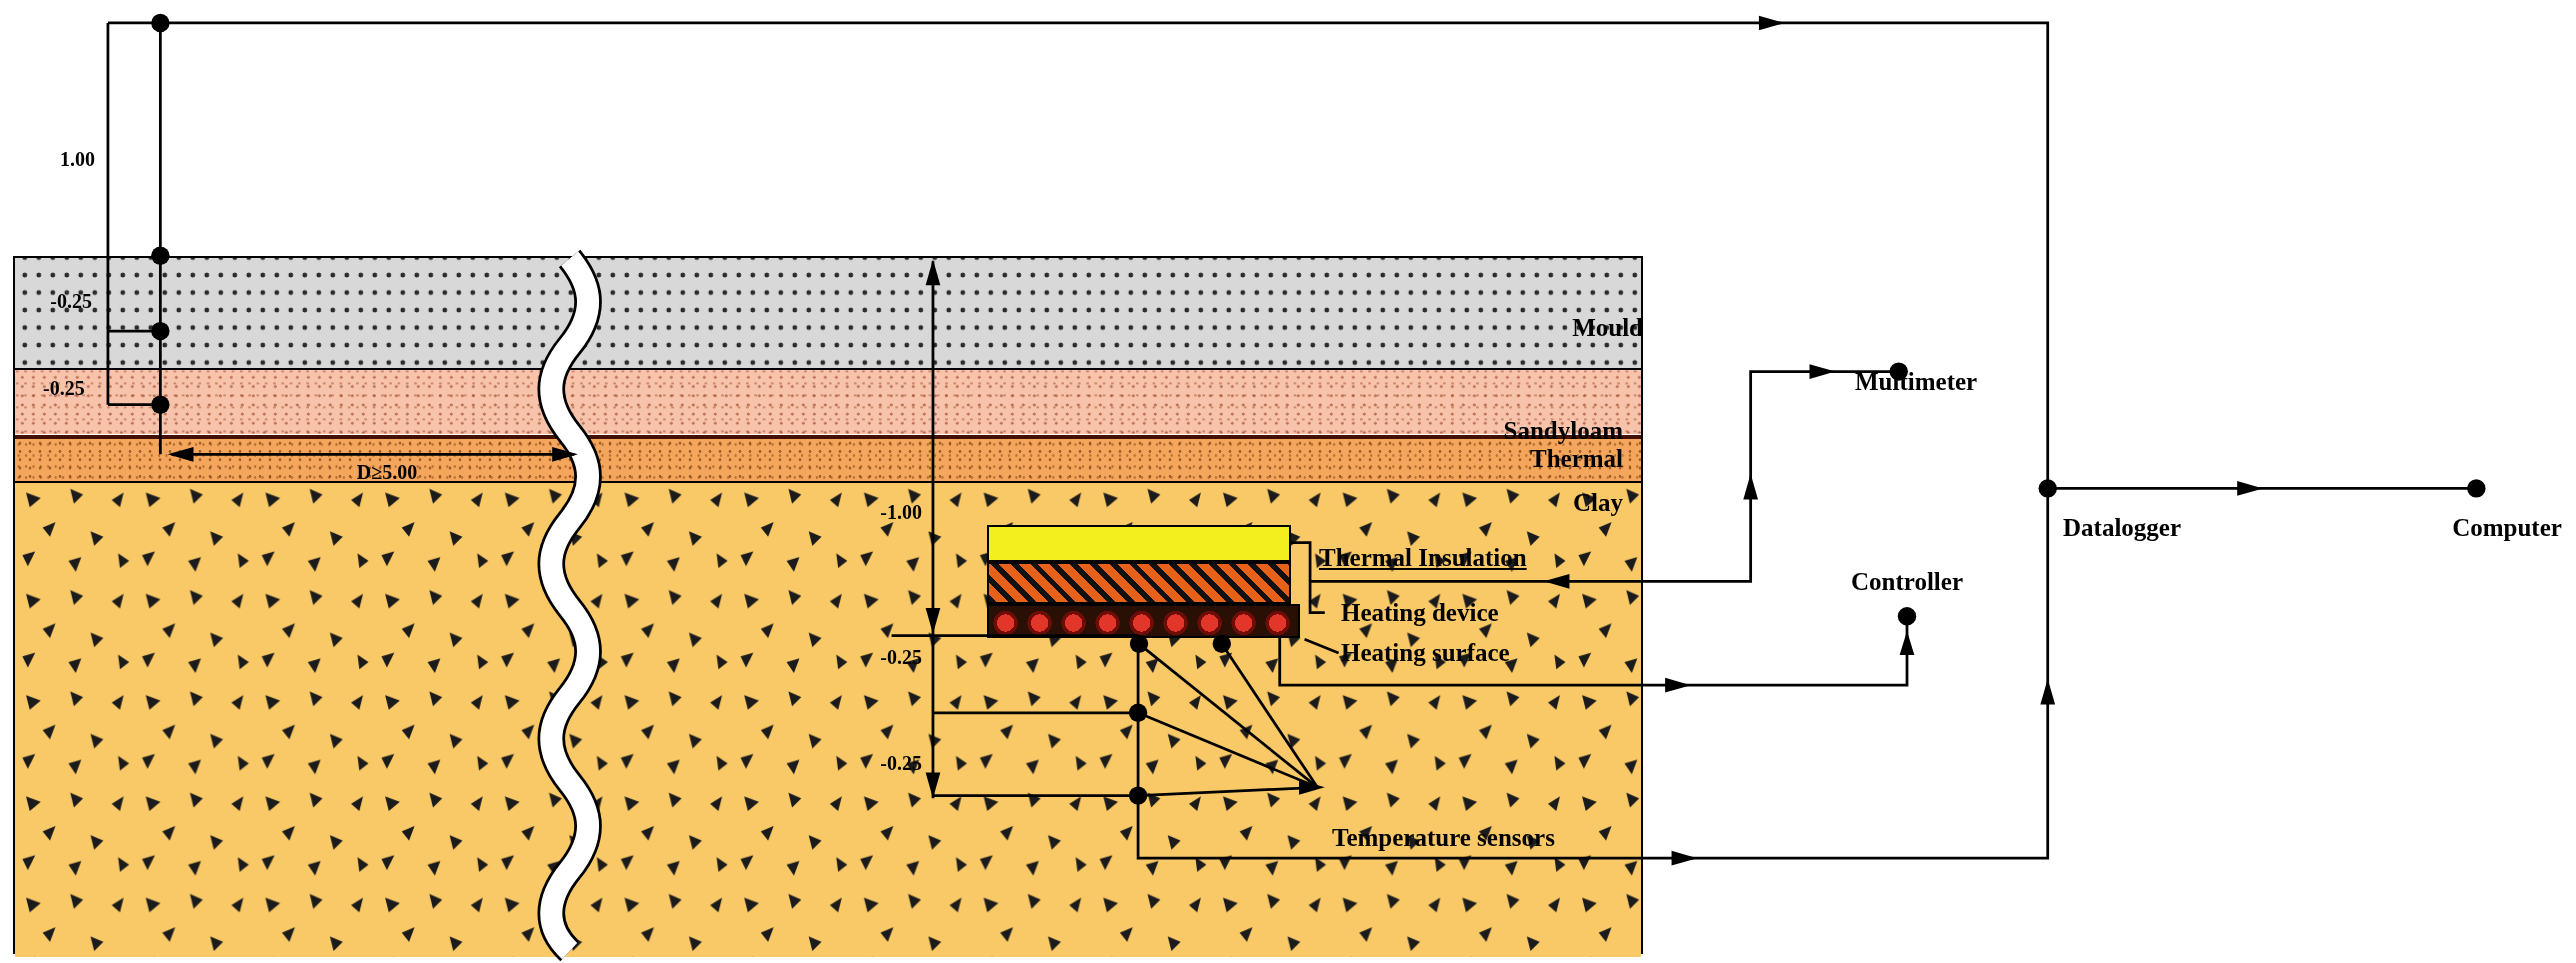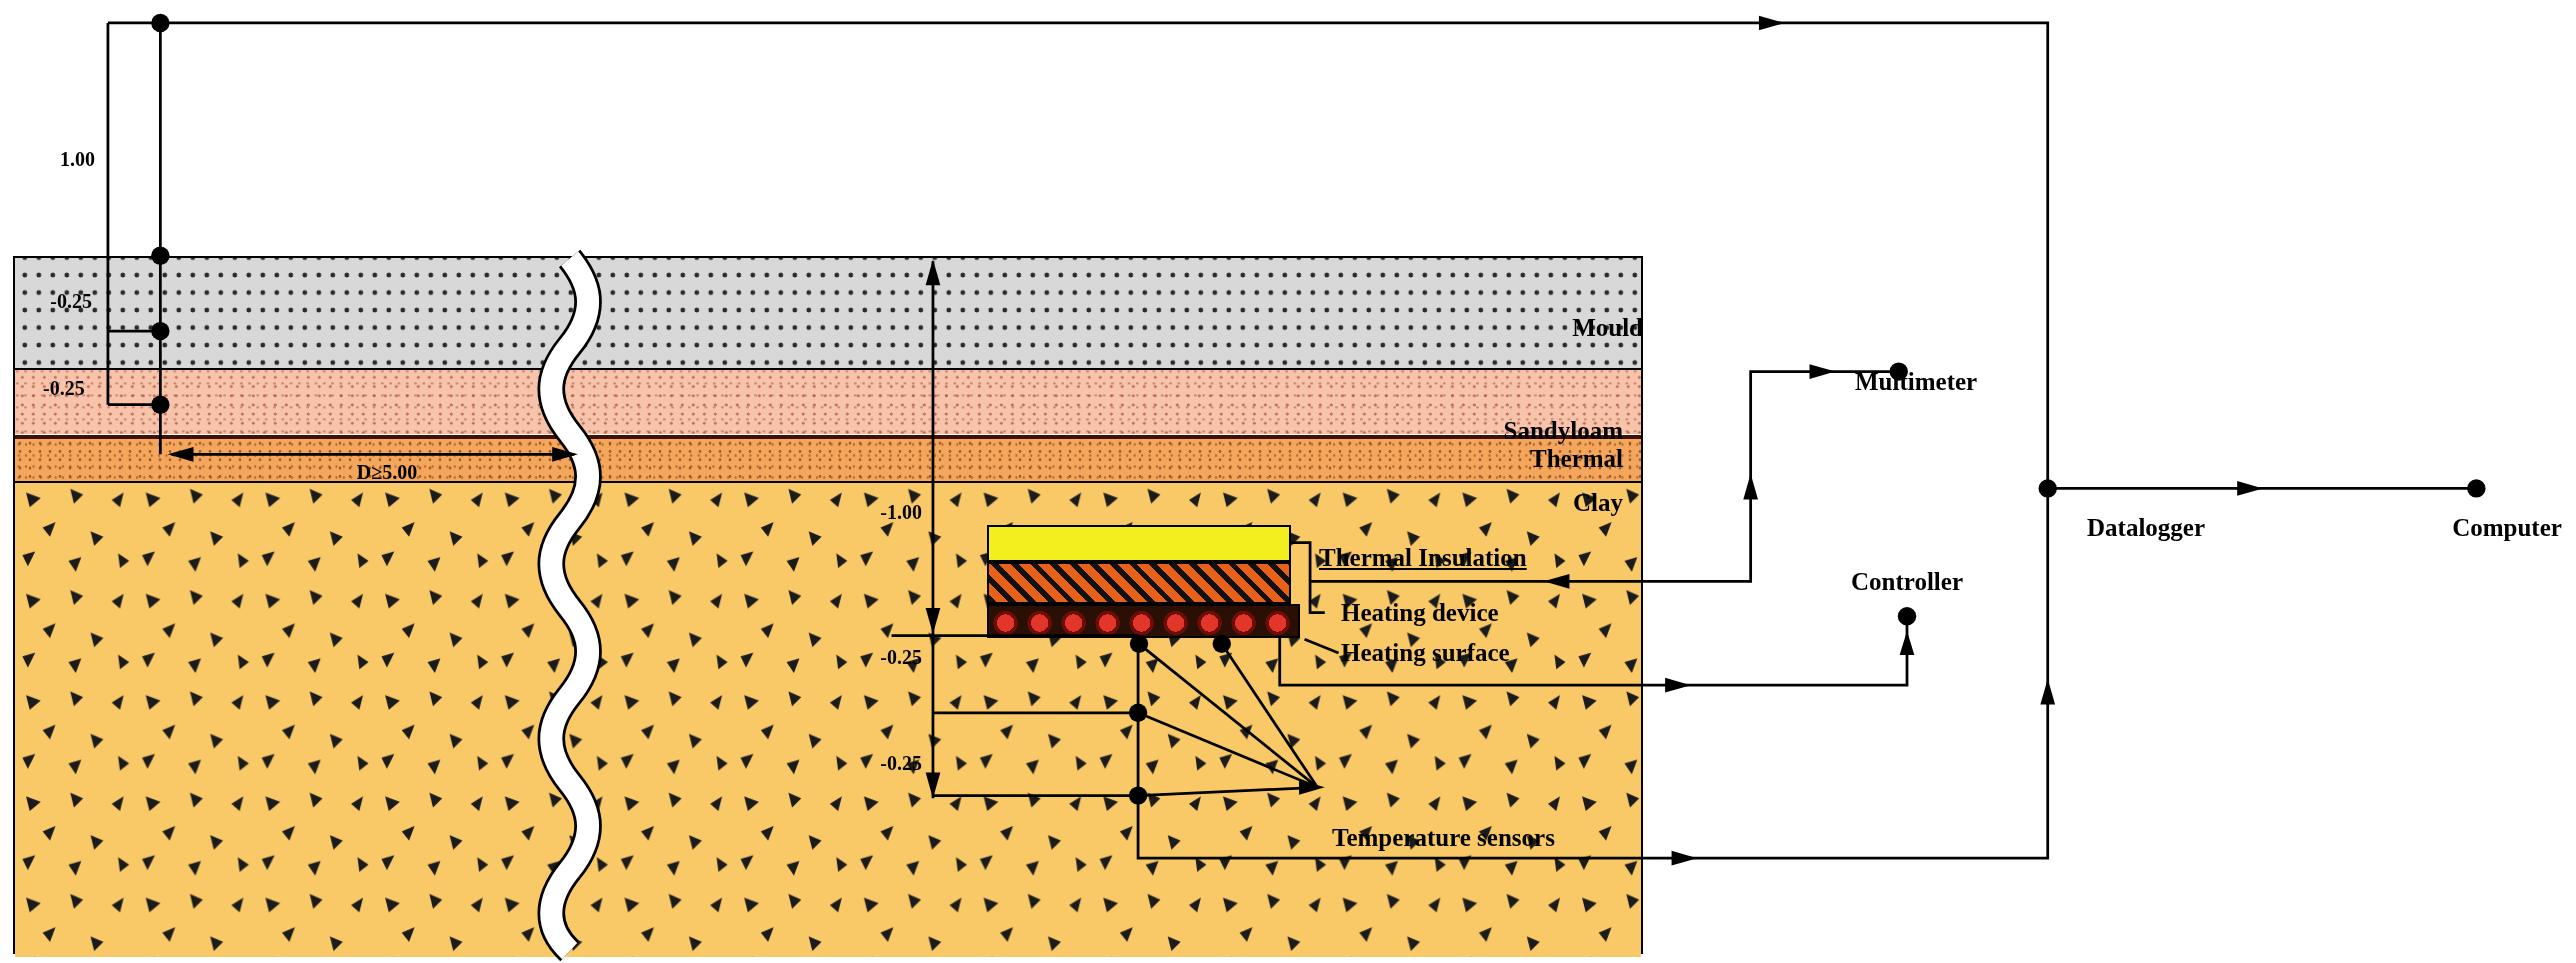--- a/index.html
+++ b/index.html
@@ -176,17 +176,17 @@
   <div class="lbl name right" style="left:1352px;top:445px;width:271px;">Thermal</div>
   <div class="lbl name right" style="left:1352px;top:489px;width:271px;">Clay</div>
 
   <div class="lbl name" style="left:1319px;top:544px;text-decoration:underline;">Thermal Insulation</div>
   <div class="lbl name" style="left:1330px;top:599px;margin-left:11px;">Heating device</div>
   <div class="lbl name" style="left:1341px;top:639px;">Heating surface</div>
   <div class="lbl name" style="left:1332px;top:788px;margin-top:36px;">Temperature sensors</div>
 
   <div class="lbl name" style="left:1855px;top:368px;">Multimeter</div>
   <div class="lbl name" style="left:1851px;top:568px;">Controller</div>
-  <div class="lbl name" style="left:2063px;top:514px;margin-left:24px;">Datalogger</div>
+  <div class="lbl name" style="left:2063px;top:514px;">Datalogger</div>
   <div class="lbl name center" style="left:2429px;top:514px;width:156px;">Computer</div>
 
 </div>
 
 
 </body></html>

